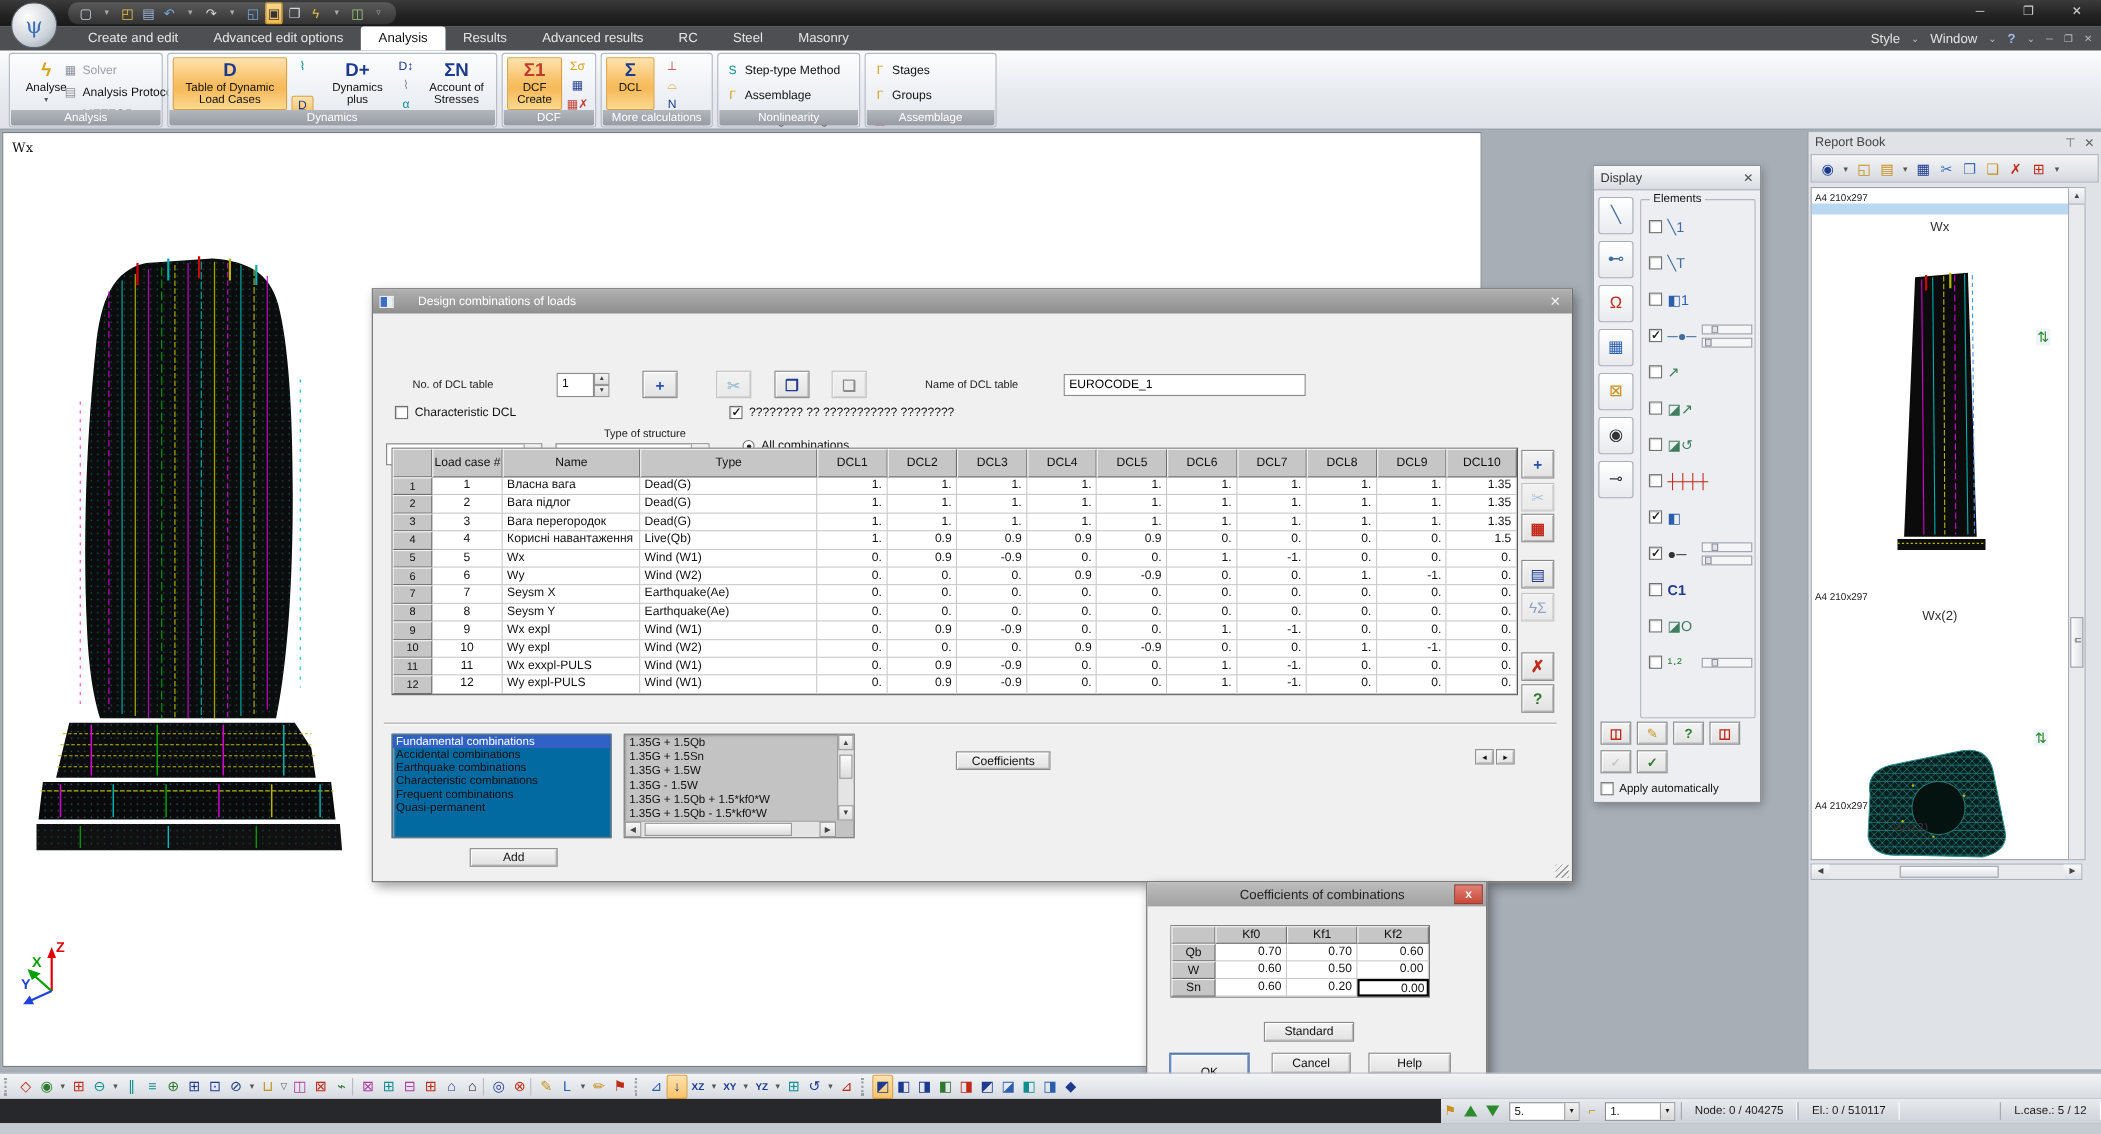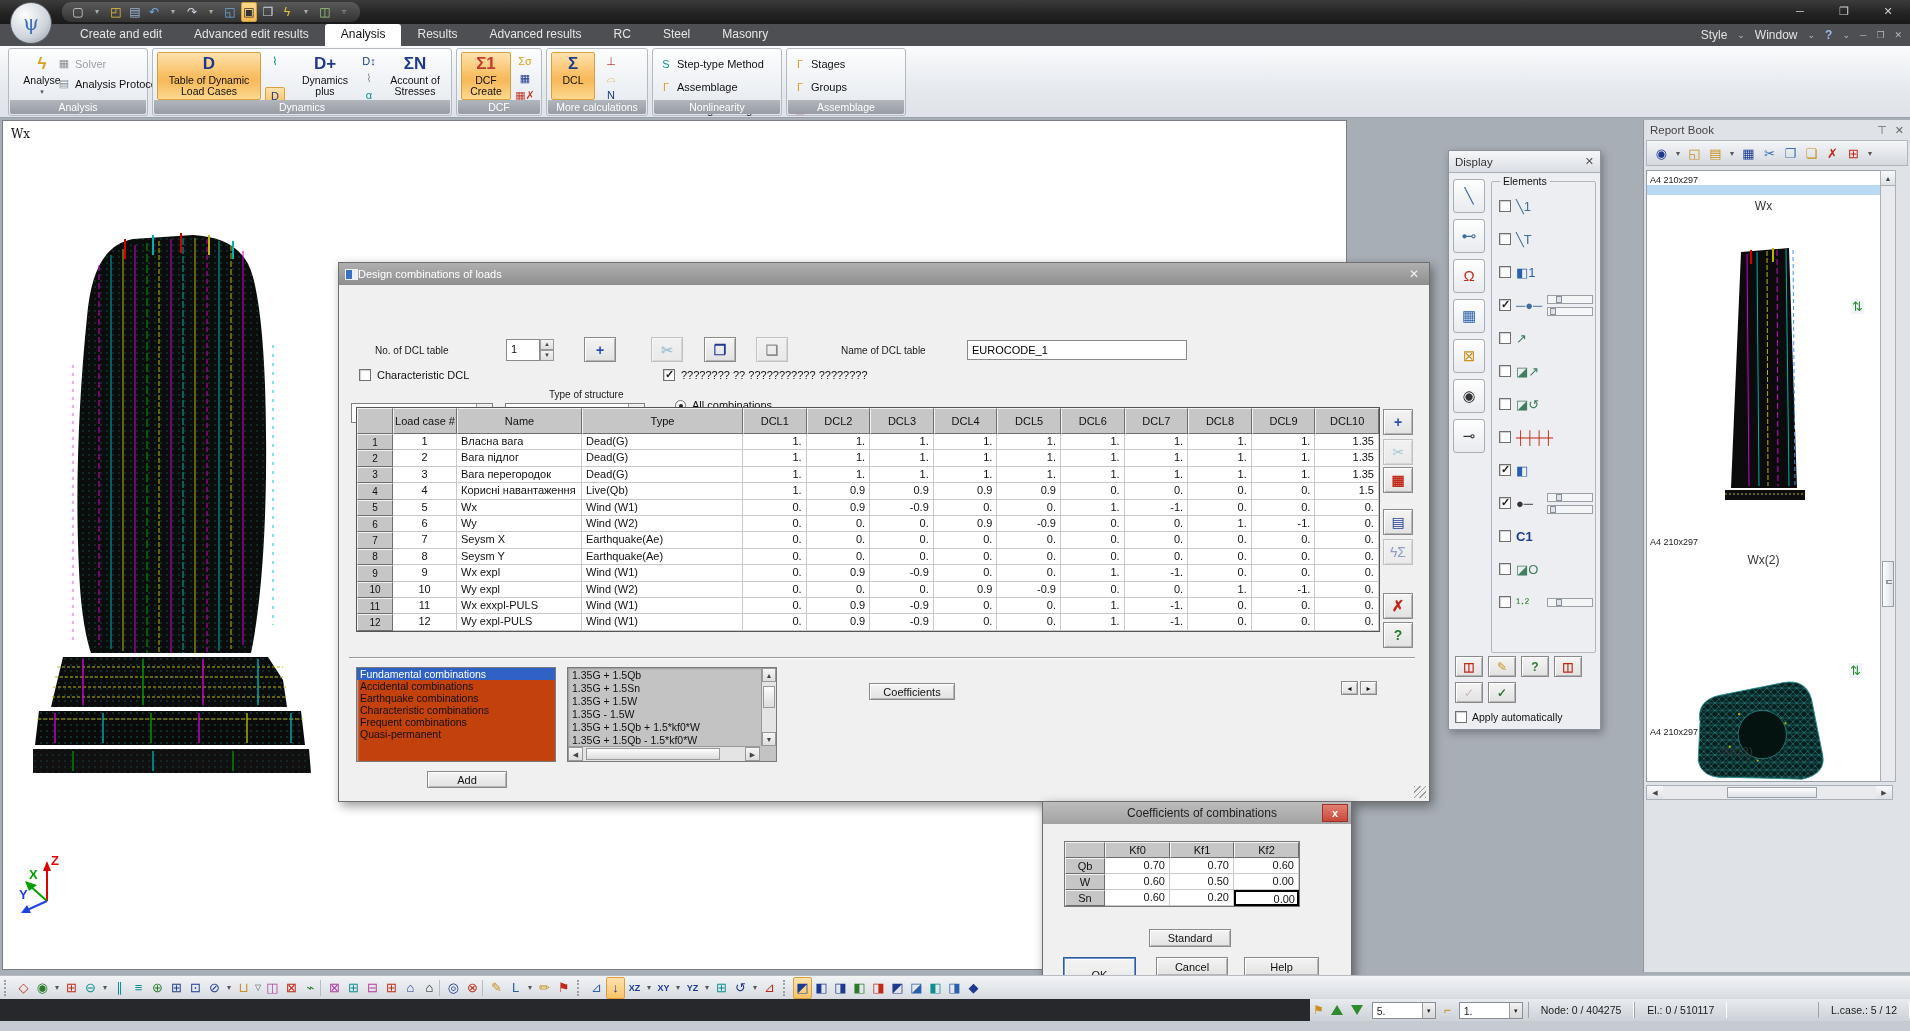--- a/index.html
+++ b/index.html
@@ -68,21 +68,21 @@
   .radio.checked::after { content:""; position:absolute; left:3px; top:3px; width:4px; height:4px; border-radius:50%; background:#222; }
   .combo { display:flex; align-items:center; background:#fff; border:1px solid #7f7f7f; height:20px; }
   .combo .val { flex:1; padding-left:4px; font-size:11px; }
   .combo .dd { width:16px; height:100%; border-left:1px solid #9a9a9a;
     background:linear-gradient(#f2f2f2,#d8d8d8); text-align:center; font-size:8px; line-height:18px; color:#333; }
 
   
   #dcl { position:absolute; left:338px; top:144px; width:1092px; height:540px; background:#f0f0f0;
     border:1px solid #6f6f6f; box-shadow:3px 4px 10px rgba(0,0,0,.4); }
   #dcl .tbar { position:absolute; left:0; top:0; right:0; height:22px;
-    background:linear-gradient(#b0b0b0,#8e8e8e); color:#fff; display:flex; align-items:center; padding:0 6px; gap:0; font-size:11px; }
+    background:linear-gradient(#b0b0b0,#8e8e8e); color:#fff; display:flex; align-items:center; padding:0 6px; gap:22px; font-size:11px; }
   #dcl .tbar .wic { width:13px; height:11px; background:linear-gradient(90deg,#3a6fc4 50%,#e8f0f8 50%); border:1px solid #f0f0f0; }
   #dcl .tbar .x { margin-left:auto; color:#f2f2f2; font-size:12px; width:18px; text-align:center; }
   .lbl { position:absolute; font-size:10px; color:#1a1a1a; white-space:nowrap;margin-left:16px; }
   #dcl-spin { position:absolute; left:167px; top:76px; width:48px; height:22px; display:flex; }
   #dcl-spin .v { flex:1; background:#fff; border:1px solid #8a8a8a; padding:3px 0 0 4px; }
   #dcl-spin .arrows { width:14px; display:flex; flex-direction:column; }
   #dcl-spin .arrows div { flex:1; font-size:6px; line-height:9px; text-align:center; background:linear-gradient(#f4f4f4,#dedede); border:1px solid #999; color:#444;}
   .tool-btn { position:absolute; width:32px; height:25px; font-size:14px; }
   .tool-btn .g { font-weight:bold; }
   .tool-btn.disabled { opacity:.45; }
@@ -105,21 +105,21 @@
     padding:1px 4px 0 4px; overflow:hidden; white-space:nowrap; }
   .trow .num { text-align:right; }
   .trow .ctr { text-align:center; }
   
   .side-btn { position:absolute; left:1044px; width:30px; height:26px; font-size:14px; }
   .side-btn.disabled{ opacity:.45; }
   .g-blue{color:#2a4fae;font-weight:bold} .g-red{color:#c02818;font-weight:bold} .g-grn{color:#2d7a2d;font-weight:bold} .g-nav{color:#1d3a8f} .g-teal{color:#4a8fb5}
   .hsep { position:absolute; left:10px; right:14px; height:2px; border-top:1px solid #9a9a9a; border-bottom:1px solid #fcfcfc; }
 
   
-  #types-list { position:absolute; left:17px; top:404px; width:200px; height:95px; background:#c2410c; border:1px solid #7a7a7a; box-shadow:inset 1px 1px 2px #bbb; overflow:hidden; }
+  #types-list { position:absolute; left:17px; top:404px; width:200px; height:95px; background:#0369a1; border:1px solid #7a7a7a; box-shadow:inset 1px 1px 2px #bbb; overflow:hidden; }
   #types-list .li { font-size:10.5px; line-height:12px; padding:0 3px; white-space:nowrap; }
   #types-list .li.selected { background:#2f62c4; color:#fff; }
   #formulas { position:absolute; left:228px; top:404px; width:210px; height:95px; border:1px solid #7a7a7a; background:#c3c3c3; box-shadow:inset 1px 1px 2px #999; }
   #formulas .items { position:absolute; left:1px; top:1px; right:16px; bottom:15px; overflow:hidden; }
   #formulas .li { font-size:10.5px; line-height:13px; padding:0 3px; white-space:nowrap; color:#111; }
   .vsb { position:absolute; right:0; top:0; bottom:15px; width:15px; background:#e4e4e4; border-left:1px solid #999; }
   .vsb .up,.vsb .dn { height:14px; font-size:7px; text-align:center; line-height:14px; background:linear-gradient(#f6f6f6,#ddd); border:1px solid #999; color:#444;}
   .vsb .dn { position:absolute; bottom:0; left:0; right:0; }
   .vsb .thumb { position:absolute; left:1px; right:1px; top:18px; height:22px; background:linear-gradient(#fdfdfd,#dcdcdc); border:1px solid #999; }
   .hsb { position:absolute; left:0; right:16px; bottom:0; height:15px; background:#e4e4e4; border-top:1px solid #999; }
@@ -248,21 +248,21 @@
     <div class="win-btn">❐</div>
     <div class="win-btn">✕</div>
   </div>
 </div>
 
 <div id="logo">ψ</div>
 <div id="tabrow">
   <div id="tabs">
 
   <div class="tab">Create and edit</div>
-      <div class="tab">Advanced edit results</div>
+      <div class="tab">Advanced edit options</div>
       <div class="tab active">Analysis</div>
       <div class="tab">Results</div>
       <div class="tab">Advanced results</div>
       <div class="tab">RC</div>
       <div class="tab">Steel</div>
       <div class="tab">Masonry</div>
     </div>
   <div id="menu-right">
     <span>Style</span>
       <span class="mini">⌄</span>

